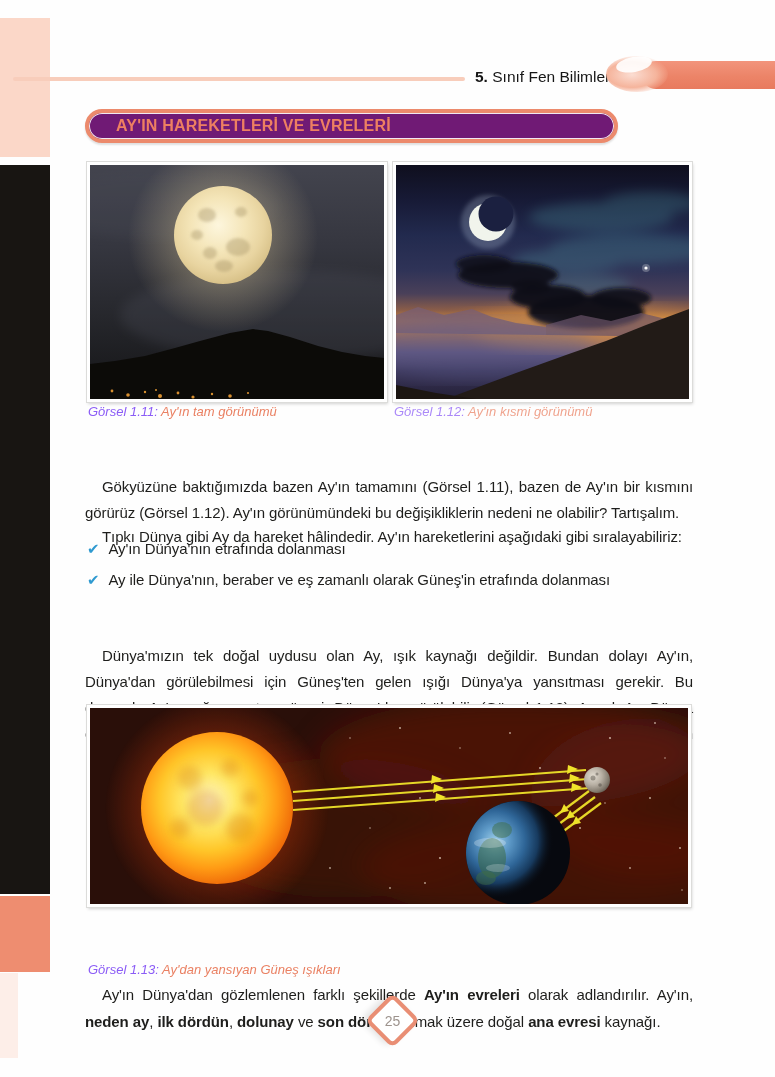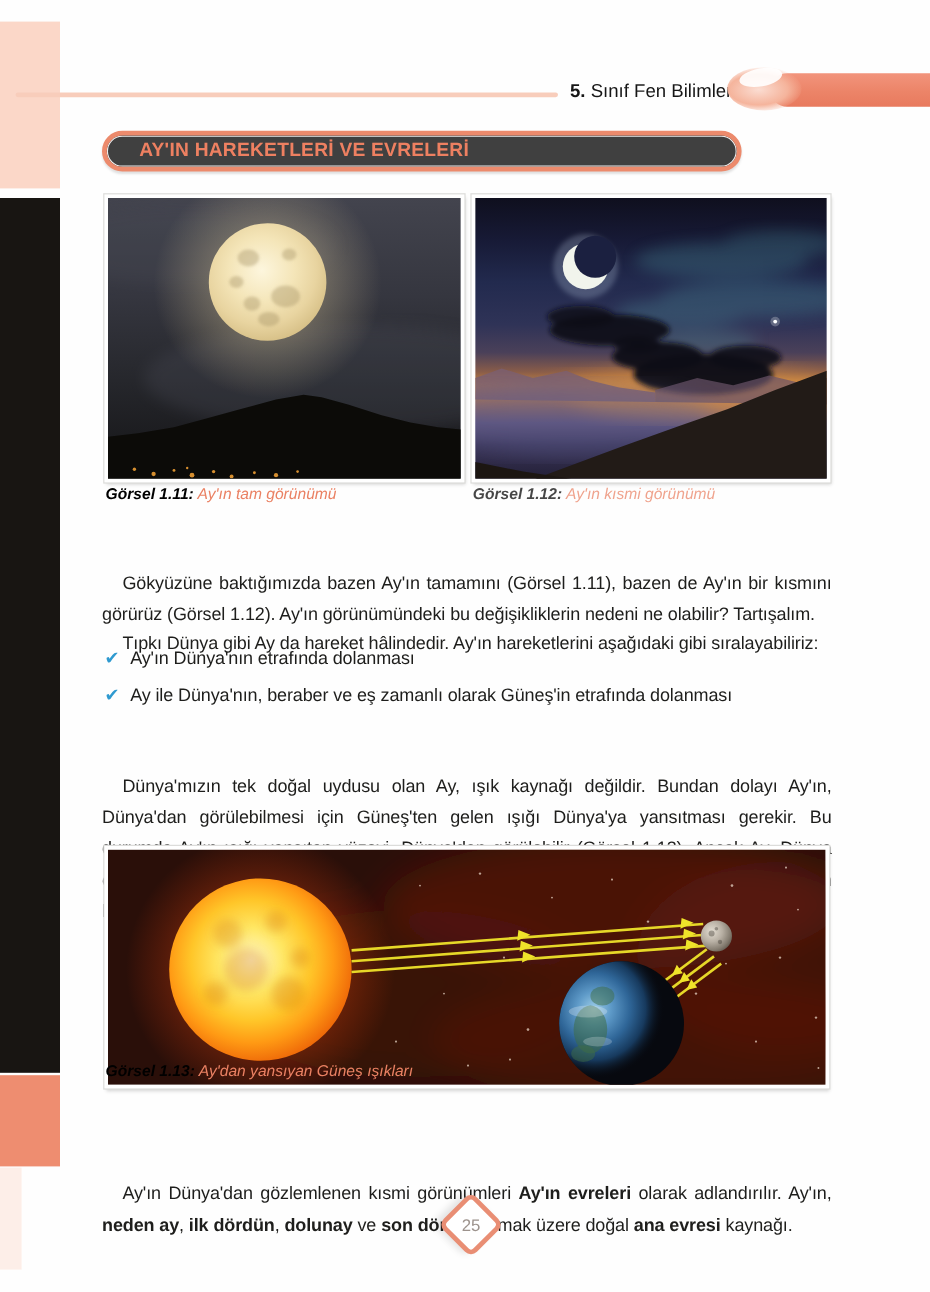--- a/index.html
+++ b/index.html
@@ -20,32 +20,32 @@
   .ribbon{left:606px;top:56px;width:169px;height:36px;}
   .ribbon-main{position:absolute;left:36px;top:5px;right:0;height:28px;
       background:linear-gradient(180deg,#f2947c 0%,#ec8468 55%,#e87a5e 100%);
       border-radius:14px 0 0 14px;}
   .ribbon-cap{position:absolute;left:0;top:0;width:62px;height:36px;border-radius:50%;
       background:radial-gradient(ellipse at 42% 52%, #fbddd2 0%, #f5b49c 48%, rgba(245,180,156,0) 74%);}
   .ribbon-hl{position:absolute;left:10px;top:1px;width:36px;height:15px;border-radius:50%;
       background:rgba(255,255,255,0.9);transform:rotate(-10deg);}
 
   
-  .banner{left:85px;top:109px;width:533px;height:34px;background:#404040;border:4px solid #ec8a6c;
+  .banner{left:85px;top:109px;width:533px;height:34px;background:#701a75;border:4px solid #ec8a6c;
       border-radius:19px;box-sizing:border-box;box-shadow:0 2px 2px rgba(0,0,0,0.12), inset 0 0 0 1px rgba(255,255,255,0.9);
       display:flex;align-items:center;}
   .banner span{padding-left:27px;font-weight:bold;font-size:16px;letter-spacing:0.2px;color:#ee8061;}
 
   
   .photo{background:#fff;padding:3px;box-shadow:0 0 0 1px #dcdcda, 1px 2px 3px rgba(0,0,0,0.18);line-height:0;}
   .photo svg{display:block;}
 
   
   .caption{font-size:13px;font-style:italic;color:#ea8163;white-space:nowrap;}
-  .caption .cap-label{font-weight:bold;color:#000000;}
+  .caption .cap-label{font-weight:normal;color:#8b5cf6;}
   .caption.faded{opacity:0.72;}
 
   
   .para{left:85px;width:608px;font-size:15px;line-height:26px;letter-spacing:-0.1px;
         text-align:justify;color:#1e1e1c;}
   .indent{text-indent:17px;margin-top:45px;}
   .bullet-row{left:87px;width:606px;font-size:15px;line-height:26px;letter-spacing:-0.1px;}
   .check{color:#2f9ad0;font-weight:bold;margin-right:9px;font-size:15px;}
   b{font-weight:bold;}
   .p4{line-height:27px;}
@@ -317,21 +317,21 @@
       <g clip-path="url(#earthClip)">
         <ellipse cx="402" cy="150" rx="14" ry="20" fill="#3e6b43" opacity="0.55"></ellipse>
         <ellipse cx="412" cy="122" rx="10" ry="8" fill="#3e6b43" opacity="0.5"></ellipse>
         <ellipse cx="396" cy="170" rx="10" ry="7" fill="#3e6b43" opacity="0.5"></ellipse>
         <ellipse cx="400" cy="135" rx="16" ry="5" fill="#ffffff" opacity="0.25"></ellipse>
         <ellipse cx="408" cy="160" rx="12" ry="4" fill="#ffffff" opacity="0.22"></ellipse>
       </g>
     </svg>
   </div>
 
-  <div class="abs caption" style="left:88px;top:885px;"><span class="cap-label">Görsel 1.13:</span><span> Ay'dan yansıyan Güneş ışıkları</span></div>
-
-  <div class="abs para indent p4" style="top:936px;"><span>Ay'ın Dünya'dan gözlemlenen kısmi görünümleri </span><b>Ay'ın evreleri</b><span> olarak adlandırılır. Ay'ın, </span><b>neden ay</b><span>, </span><b>ilk dördün</b><span>, </span><b>dolunay</b><span> ve </span><b>son dördün</b><span> olmak üzere doğal </span><b>ana evresi</b><span> kaynağı.</span></div>
+  <div class="abs caption" style="left:88px;top:962px;"><span class="cap-label">Görsel 1.13:</span><span> Ay'dan yansıyan Güneş ışıkları</span></div>
+
+  <div class="abs para indent p4" style="top:936px;"><span>Ay'ın Dünya'dan gözlemlenen farklı şekillerde </span><b>Ay'ın evreleri</b><span> olarak adlandırılır. Ay'ın, </span><b>neden ay</b><span>, </span><b>ilk dördün</b><span>, </span><b>dolunay</b><span> ve </span><b>son dördün</b><span> olmak üzere doğal </span><b>ana evresi</b><span> kaynağı.</span></div>
 
   <div class="abs page-num">
     <span>25</span>
   </div>
 
 </div>
 
 </body></html>

